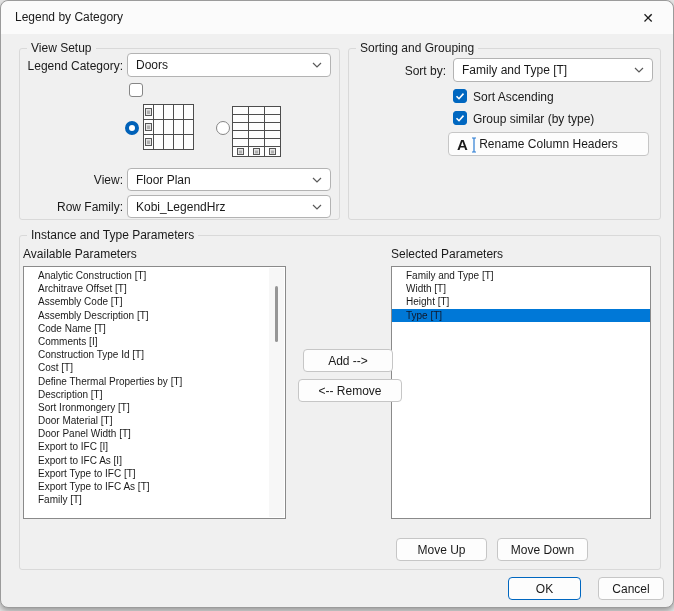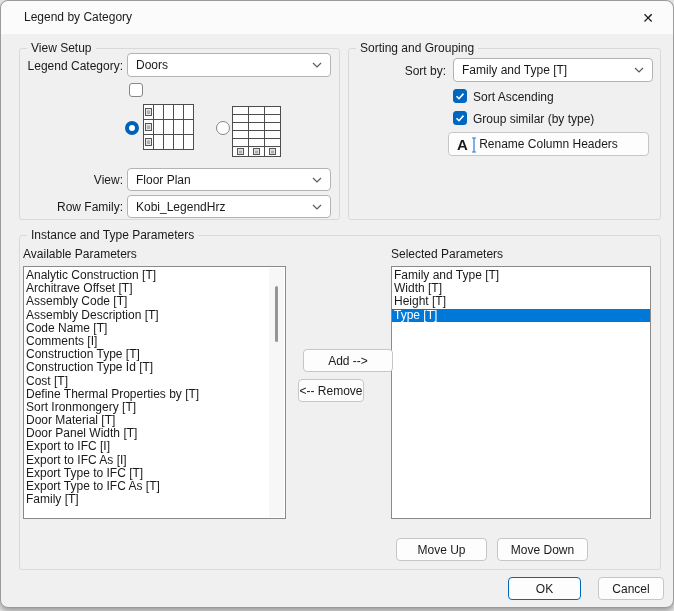--- a/index.html
+++ b/index.html
@@ -10,21 +10,21 @@
   }
   .dialog{
     position:absolute;left:0;top:0;width:672px;height:606px;
     background:#f0f0f0;border:1px solid #9b9b9b;border-radius:8px;
     box-shadow:0 3px 6px rgba(0,0,0,.35);overflow:hidden;
   }
   .titlebar{
     position:absolute;left:0;top:0;right:0;height:33px;background:#fbfbfb;
     border-radius:8px 8px 0 0;
   }
-  .title{position:absolute;left:23px;top:9px;font-size:12px;}
+  .title{position:absolute;left:14px;top:9px;font-size:12px;}
   .close-btn{
     position:absolute;right:10px;top:5px;width:30px;height:24px;
     display:flex;align-items:center;justify-content:center;
     font-size:14px;color:#1a1a1a;cursor:default;
   }
   .groupbox{
     position:absolute;border:1px solid #d9d9d9;border-radius:3px;
   }
   .group-label{
     position:absolute;top:-8px;left:7px;background:#f0f0f0;
@@ -53,24 +53,24 @@
     position:absolute;background:#fdfdfd;border:1px solid #c6c6c6;border-radius:4px;
     display:flex;align-items:center;justify-content:center;
     font-size:12px;box-sizing:border-box;color:#1a1a1a;
   }
   .btn-ok{border:1px solid #0067c0;}
   .listbox{
     position:absolute;background:#fff;border:1px solid #8a8a8a;
     box-sizing:border-box;overflow:hidden;padding-top:2px;
   }
   .list-item{
-    font-size:12px;line-height:13.2px;height:13.2px;
-    white-space:nowrap;padding-left:2px;
-  }
-  .list-item.selected{background:#0078d7;color:#ffffff;}
+    font-size:10px;line-height:13.2px;height:13.2px;
+    white-space:nowrap;padding-left:14px;
+  }
+  .list-item.selected{background:#0078d7;color:#0f172a;}
   .scroll-track{
     position:absolute;top:1px;bottom:1px;right:1px;width:15px;background:#f7f7f7;
   }
   .scroll-thumb{
     position:absolute;left:6px;width:3px;top:18px;height:56px;
     background:#969696;border-radius:2px;
   }
   .rename-icon{position:absolute;left:8px;top:3px;}
   .table-icon{position:absolute;}
 </style>
@@ -194,44 +194,44 @@
   <div class="listbox" style="left:22px;top:265px;width:263px;height:253px">
     <div class="scroll-track">
       <div class="scroll-thumb"></div>
     </div>
   <div class="list-item">Analytic Construction [T]</div>
       <div class="list-item">Architrave Offset [T]</div>
       <div class="list-item">Assembly Code [T]</div>
       <div class="list-item">Assembly Description [T]</div>
       <div class="list-item">Code Name [T]</div>
       <div class="list-item">Comments [I]</div>
-      <div class="list-item">Construction Type [T]</div>
       <div class="list-item">Construction Type Id [T]</div>
       <div class="list-item">Cost [T]</div>
       <div class="list-item">Define Thermal Properties by [T]</div>
+      <div class="list-item">Description [T]</div>
       <div class="list-item">Sort Ironmongery [T]</div>
       <div class="list-item">Door Material [T]</div>
       <div class="list-item">Door Panel Width [T]</div>
       <div class="list-item">Export to IFC [I]</div>
       <div class="list-item">Export to IFC As [I]</div>
       <div class="list-item">Export Type to IFC [T]</div>
       <div class="list-item">Export Type to IFC As [T]</div>
       <div class="list-item">Family [T]</div>
     </div>
 
   <div class="label" style="left:390px;top:246px">Selected Parameters</div>
   <div class="listbox" style="left:390px;top:265px;width:260px;height:253px">
       <div class="list-item">Family and Type [T]</div>
       <div class="list-item">Width [T]</div>
       <div class="list-item">Height [T]</div>
       <div class="list-item selected">Type [T]</div>
     </div>
 
   <div class="btn" style="left:302px;top:348px;width:90px;height:23px">Add --&gt;</div>
-  <div class="btn" style="left:297px;top:378px;width:66px;height:23px">&lt;-- Remove</div>
+  <div class="btn" style="left:297px;top:378px;width:104px;height:23px">&lt;-- Remove</div>
 
   <div class="btn" style="left:395px;top:537px;width:91px;height:23px">Move Up</div>
   <div class="btn" style="left:496px;top:537px;width:91px;height:23px">Move Down</div>
 
   <div class="btn btn-ok" style="left:507px;top:576px;width:73px;height:23px">OK</div>
   <div class="btn" style="left:597px;top:576px;width:66px;height:23px">Cancel</div>
 
 </div>
 
 </body></html>

